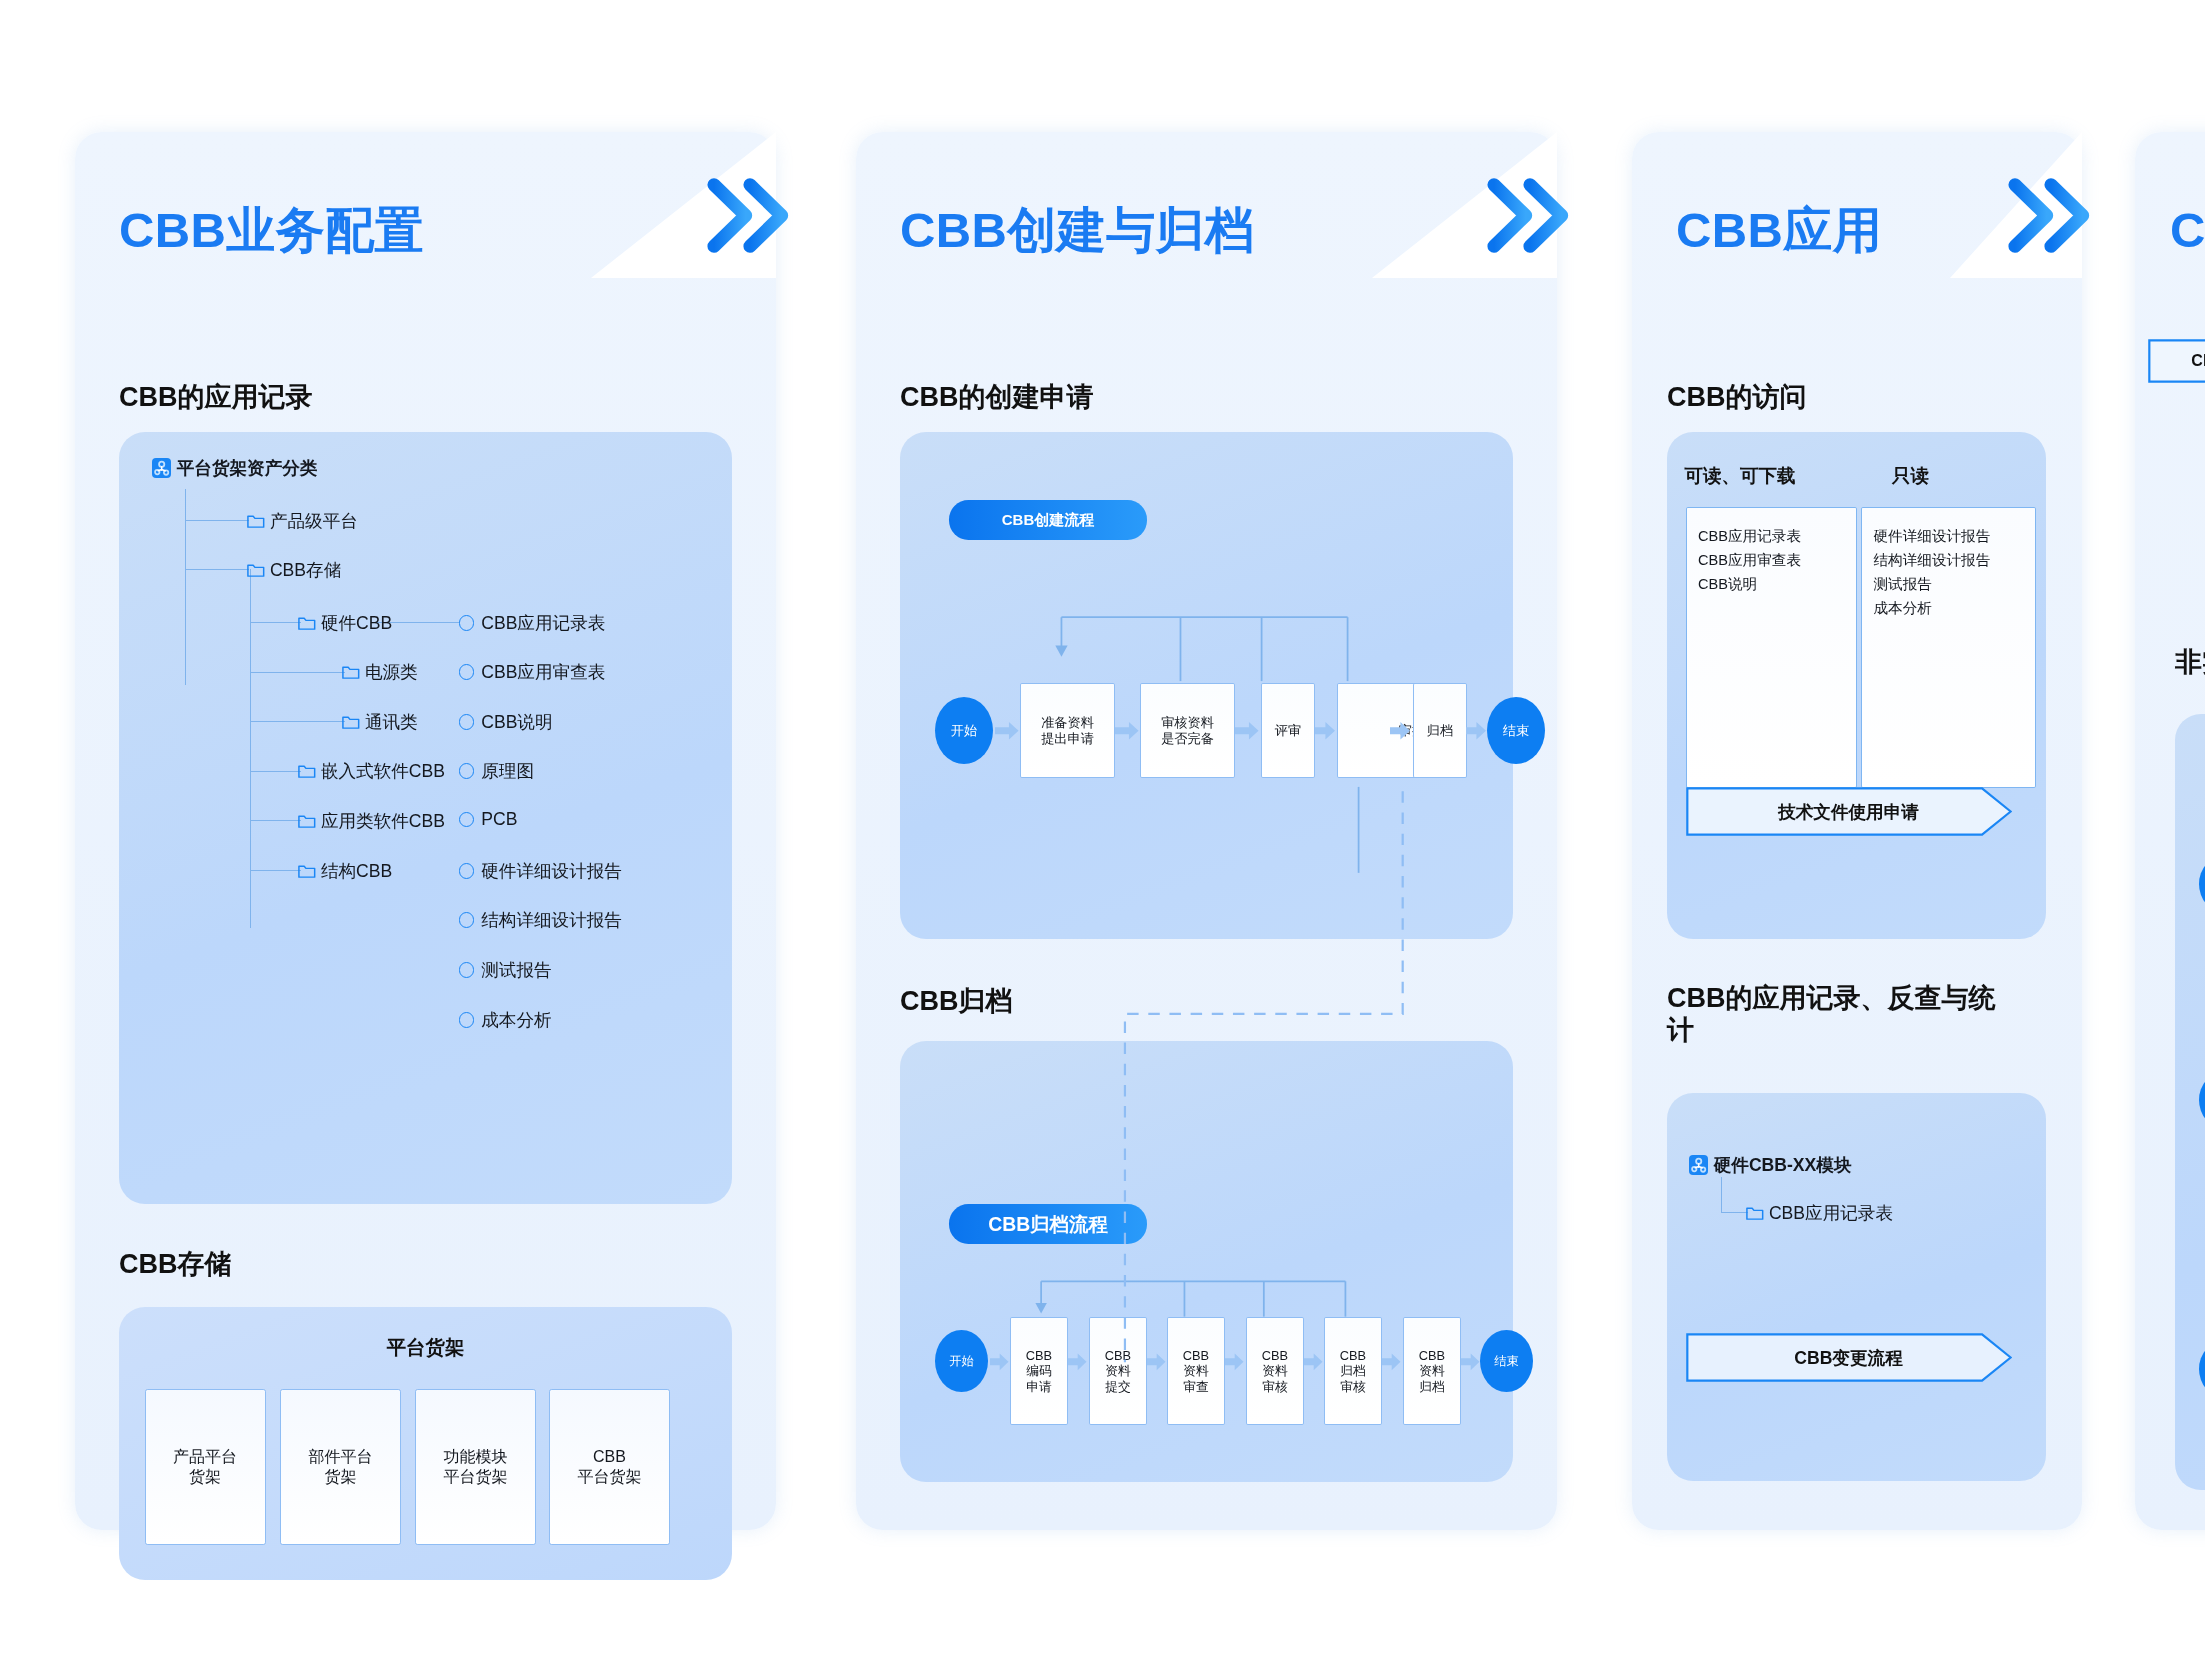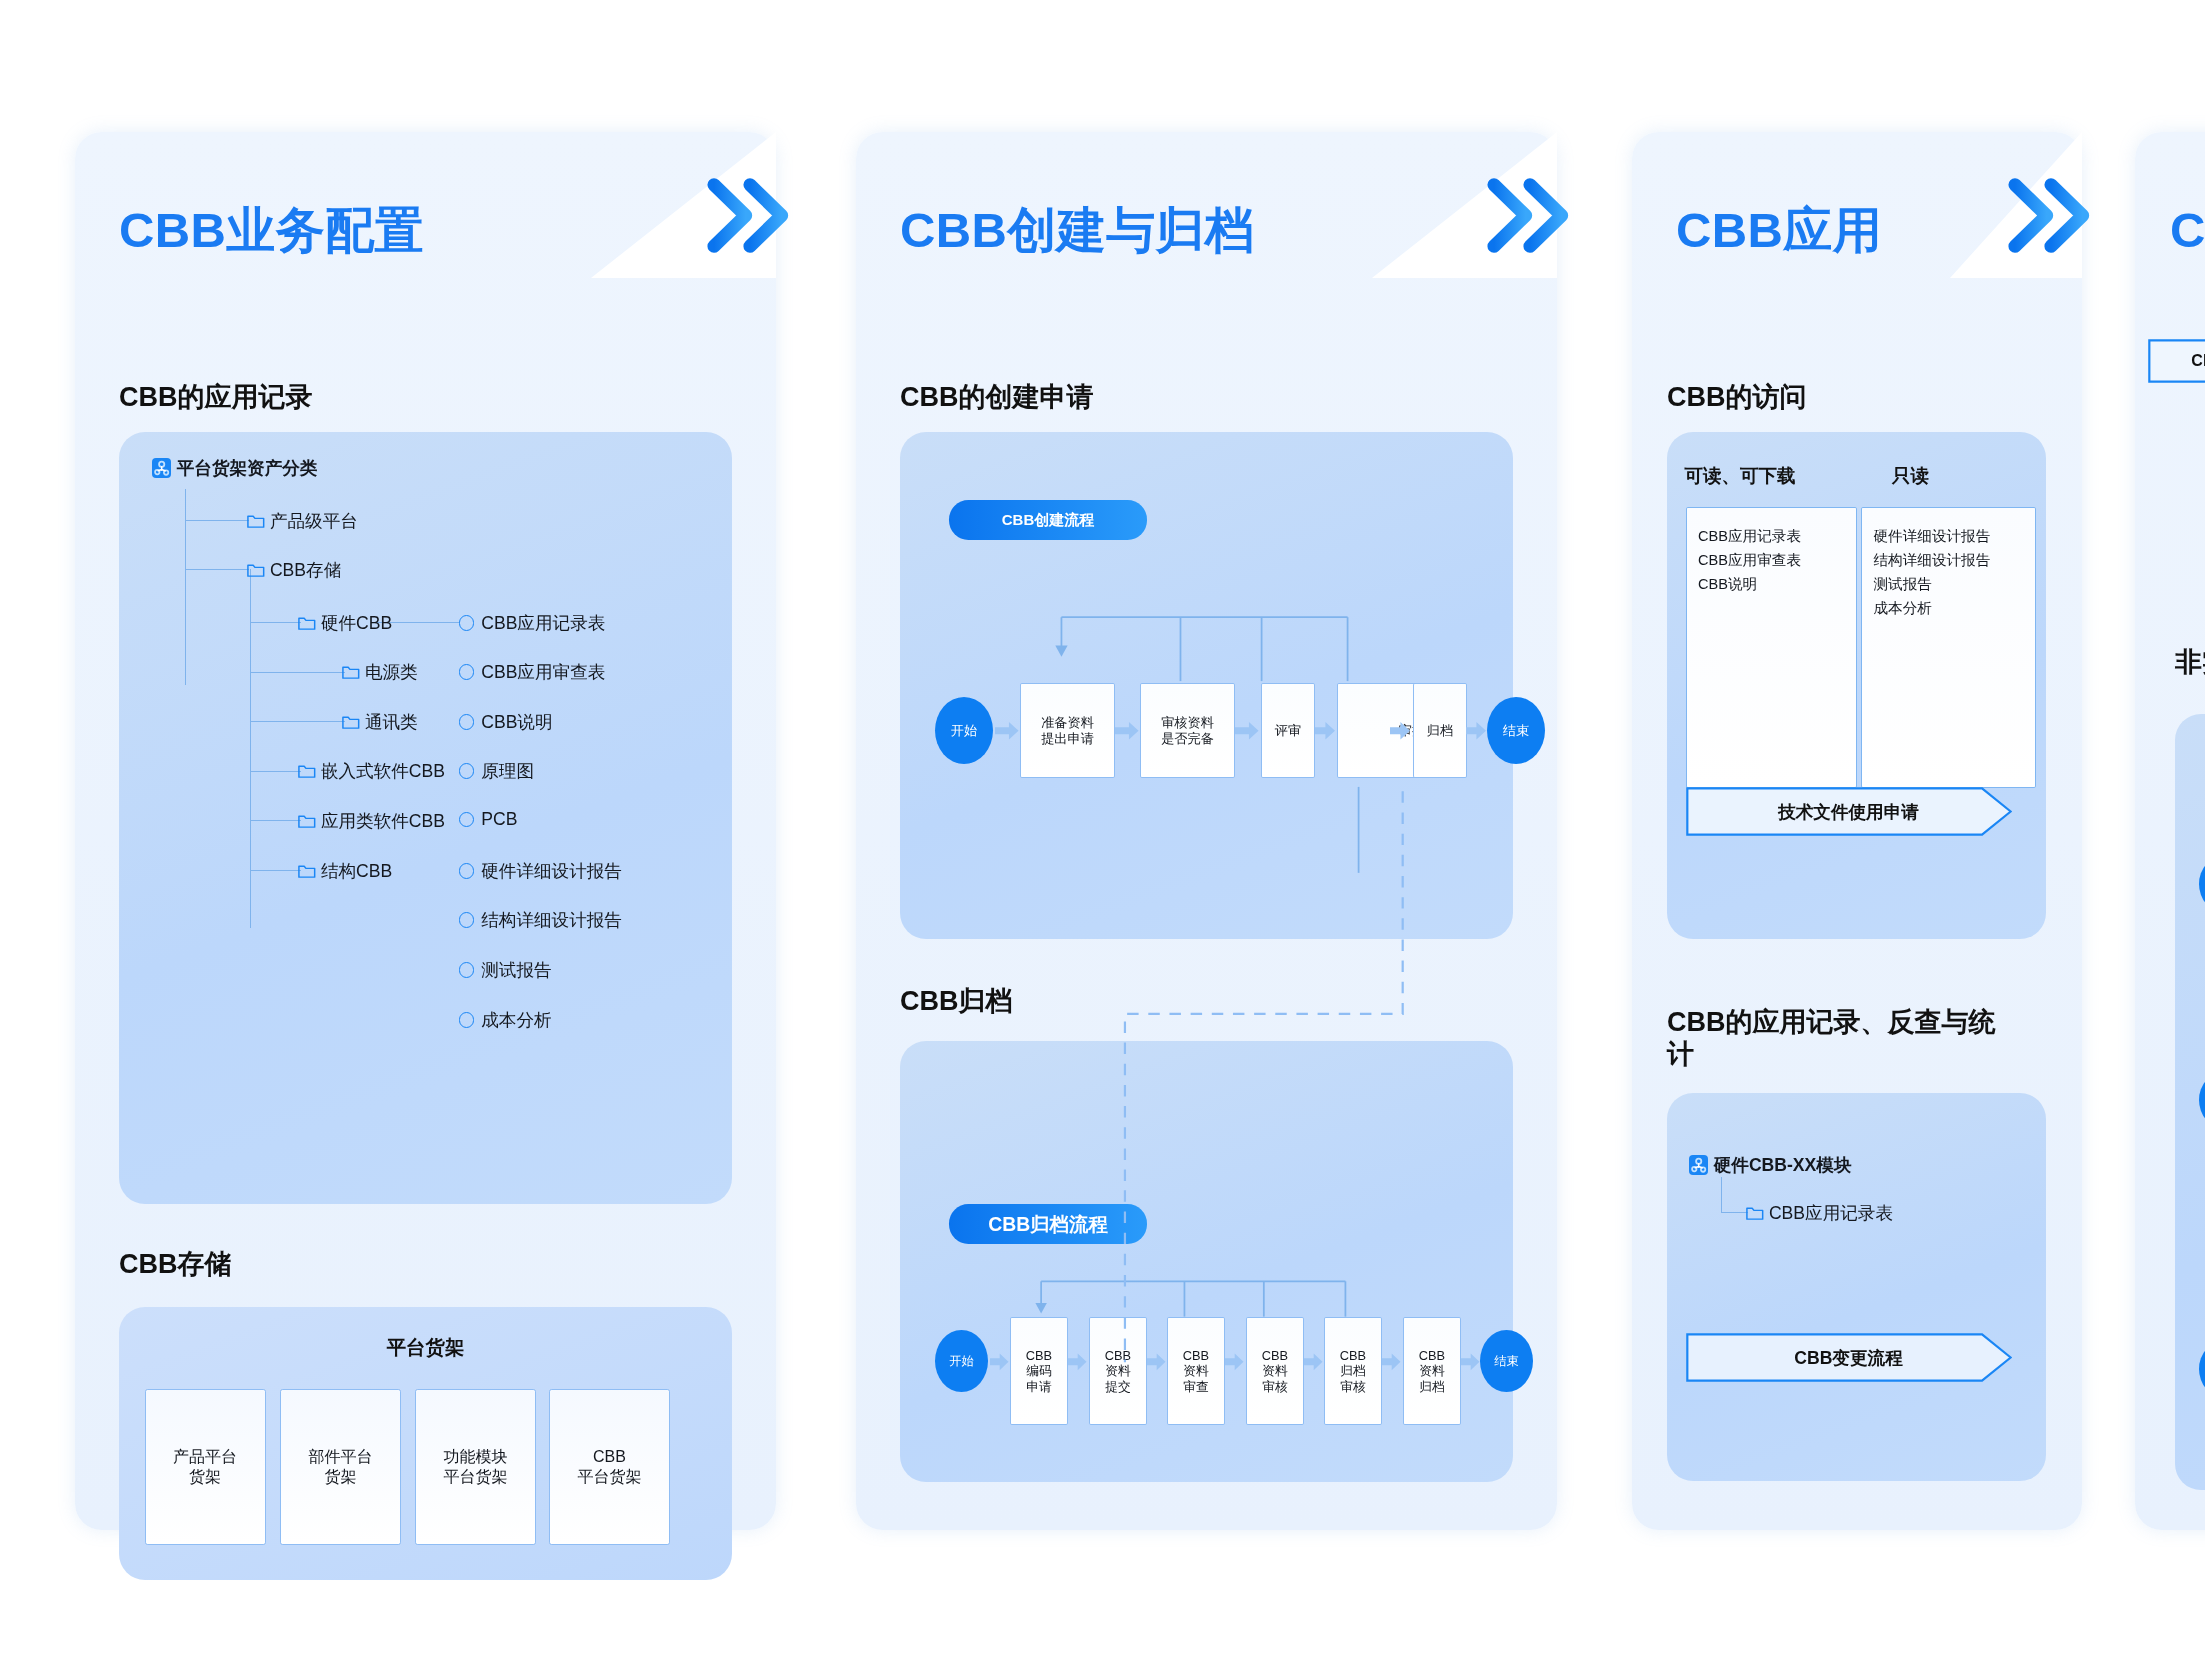--- a/index.html
+++ b/index.html
@@ -373,21 +373,21 @@
       </div>
 
       <div class="banner" style="left:18.5px;top:355px;width:326px;height:49px;">
         <svg class="bannerShape" viewBox="0 0 740 110" preserveAspectRatio="none">
           <path d="M3 3 H672 L737 55 L672 107 H3 Z" fill="#eaf3fe" stroke="#1a86f5" stroke-width="5"></path>
         </svg>
         <span style="position:relative;z-index:2;">技术文件使用申请</span>
       </div>
     </div>
 
-    <div class="secTitle two" style="left:35px;top:851px;width:335px;margin-top:24px;">CBB的应用记录、反查与统计</div>
+    <div class="secTitle two" style="left:35px;top:851px;width:335px;">CBB的应用记录、反查与统计</div>
 
     <div class="panel" style="left:35px;top:961px;width:379px;height:388px;">
       <div class="node rootlbl" style="left:22px;top:60px;">
         <span class="treeicon">
           <svg width="19.4" height="19.4" viewBox="0 0 44 44">
               <circle cx="22" cy="14" r="6" fill="none" stroke="#bfe0ff" stroke-width="4"></circle>
               <circle cx="12" cy="32" r="5" fill="none" stroke="#bfe0ff" stroke-width="4"></circle>
               <circle cx="32" cy="33" r="5" fill="none" stroke="#bfe0ff" stroke-width="4"></circle>
               <path d="M22 20 v8 M22 26 l-8 3 M22 26 l8 3" stroke="#ffffff" stroke-width="3.5" fill="none" stroke-linecap="round"></path>
             </svg>

